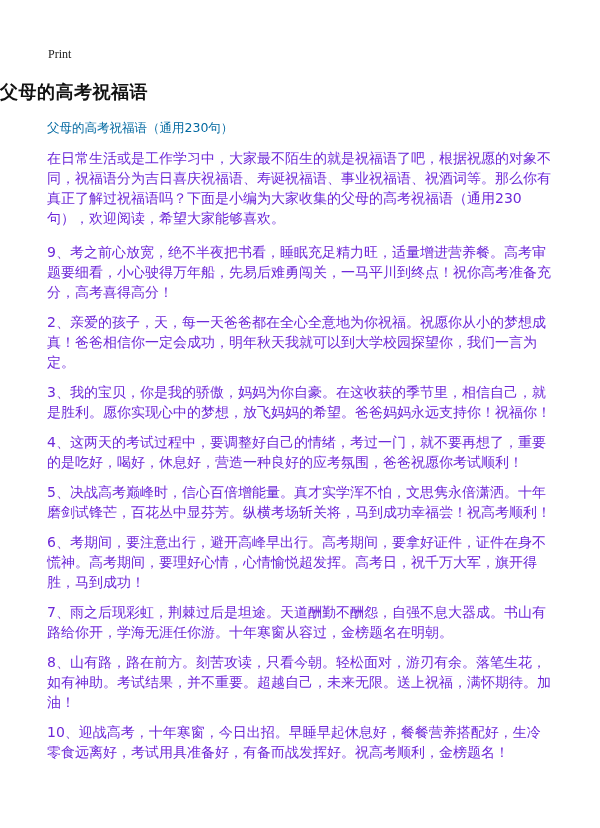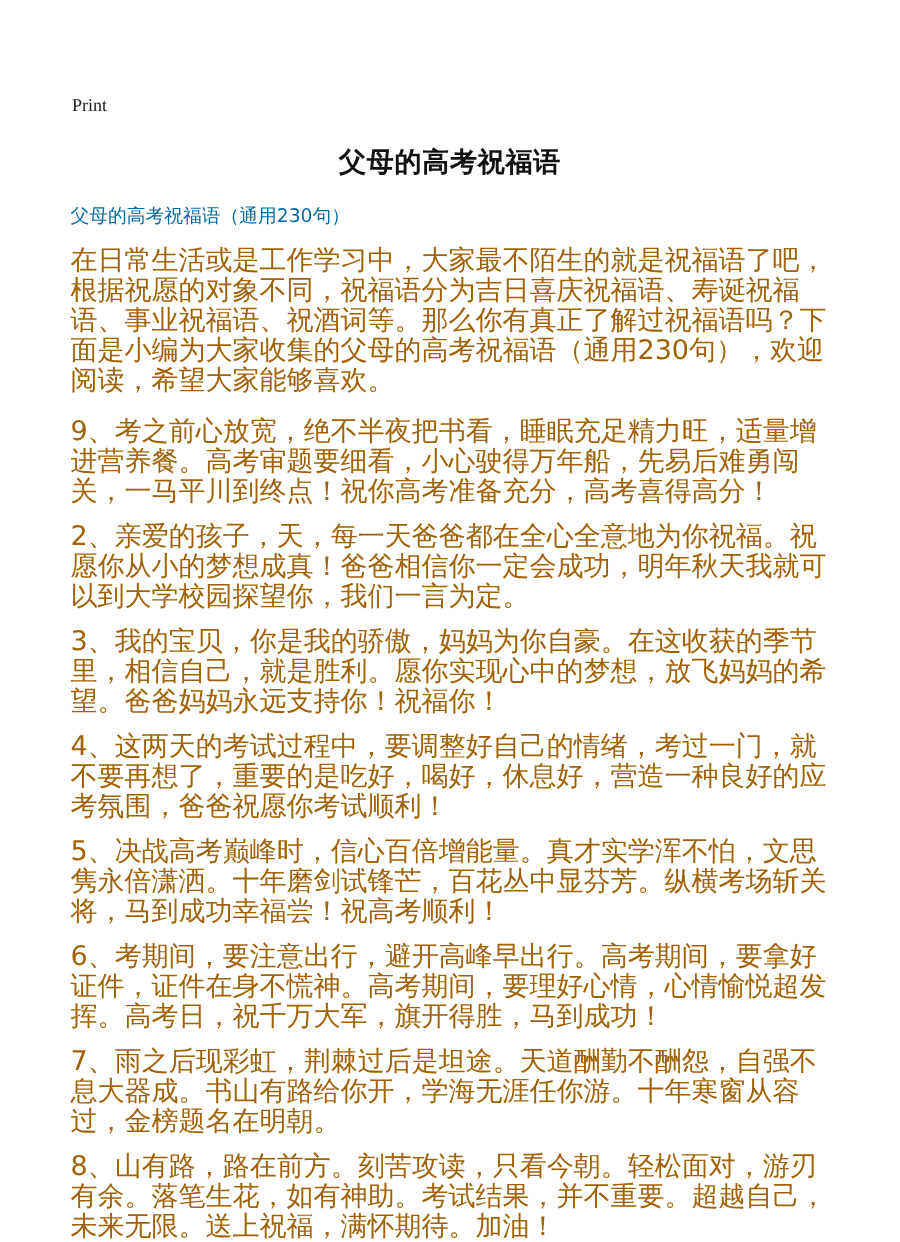--- a/index.html
+++ b/index.html
@@ -11,40 +11,39 @@
       width: 600px;
       height: 828px;
       overflow: hidden;
       position: relative;
       color: #1a1a1a;
       font-family: "DejaVu Sans", "Liberation Sans", sans-serif;
     }
     .page {
       position: absolute;
       left: 0;
-      top: 16px;
+      top: 0;
       width: 600px;
       height: 664px;
     }
     .print-link {
       position: absolute;
       left: 48px;
       top: 47px;
       font-family: "Liberation Serif", "DejaVu Serif", serif;
       font-size: 12px;
       color: #222;
       text-decoration: none;
       cursor: pointer;
     }
     .doc-title {
       position: absolute;
       left: 0;
       width: 600px;
       top: 80px;
-      text-align: center;
       font-size: 18px;
       font-weight: bold;
       color: #111;
       letter-spacing: 0.5px;
       margin: 0;
     }
     .subtitle {
       position: absolute;
       left: 47px;
       top: 120px;
@@ -52,24 +51,24 @@
       color: #0369a1;
       margin: 0;
     }
     .content {
       position: absolute;
       left: 47px;
       top: 148px;
       width: 505px;
     }
     .para {
-      font-size: 18px;
+      font-size: 14px;
       line-height: 20px;
       margin: 0 0 10px 0;
-      color: #a16207;
+      color: #6d28d9;
       text-align: left;
       word-break: break-all;
     }
     .para.intro {
       margin-bottom: 14px;
     }
   </style>
 </head>
 <body>
 
@@ -83,14 +82,15 @@
   <div class="content">
     <p class="para intro">在日常生活或是工作学习中，大家最不陌生的就是祝福语了吧，根据祝愿的对象不同，祝福语分为吉日喜庆祝福语、寿诞祝福语、事业祝福语、祝酒词等。那么你有真正了解过祝福语吗？下面是小编为大家收集的父母的高考祝福语（通用230句），欢迎阅读，希望大家能够喜欢。</p>
     <p class="para">9、考之前心放宽，绝不半夜把书看，睡眠充足精力旺，适量增进营养餐。高考审题要细看，小心驶得万年船，先易后难勇闯关，一马平川到终点！祝你高考准备充分，高考喜得高分！</p>
     <p class="para">2、亲爱的孩子，天，每一天爸爸都在全心全意地为你祝福。祝愿你从小的梦想成真！爸爸相信你一定会成功，明年秋天我就可以到大学校园探望你，我们一言为定。</p>
     <p class="para">3、我的宝贝，你是我的骄傲，妈妈为你自豪。在这收获的季节里，相信自己，就是胜利。愿你实现心中的梦想，放飞妈妈的希望。爸爸妈妈永远支持你！祝福你！</p>
     <p class="para">4、这两天的考试过程中，要调整好自己的情绪，考过一门，就不要再想了，重要的是吃好，喝好，休息好，营造一种良好的应考氛围，爸爸祝愿你考试顺利！</p>
     <p class="para">5、决战高考巅峰时，信心百倍增能量。真才实学浑不怕，文思隽永倍潇洒。十年磨剑试锋芒，百花丛中显芬芳。纵横考场斩关将，马到成功幸福尝！祝高考顺利！</p>
     <p class="para">6、考期间，要注意出行，避开高峰早出行。高考期间，要拿好证件，证件在身不慌神。高考期间，要理好心情，心情愉悦超发挥。高考日，祝千万大军，旗开得胜，马到成功！</p>
     <p class="para">7、雨之后现彩虹，荆棘过后是坦途。天道酬勤不酬怨，自强不息大器成。书山有路给你开，学海无涯任你游。十年寒窗从容过，金榜题名在明朝。</p>
     <p class="para">8、山有路，路在前方。刻苦攻读，只看今朝。轻松面对，游刃有余。落笔生花，如有神助。考试结果，并不重要。超越自己，未来无限。送上祝福，满怀期待。加油！</p>
+    <p class="para">10、迎战高考，十年寒窗，今日出招。早睡早起休息好，餐餐营养搭配好，生冷零食远离好，考试用具准备好，有备而战发挥好。祝高考顺利，金榜题名！</p>
   </div>
 </div>
 
 </body></html>

